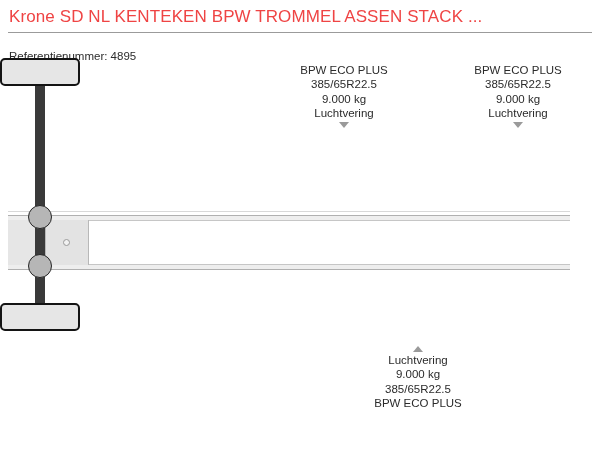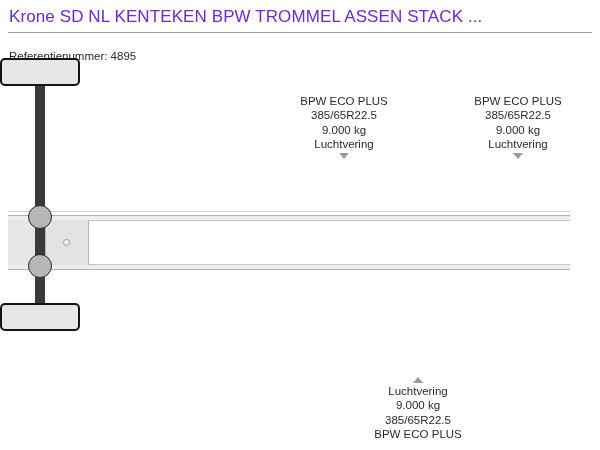--- a/index.html
+++ b/index.html
@@ -22,21 +22,21 @@
     left: 0; top: 0;
     width: 600px;
   }
   #listing-title {
     position: absolute;
     left: 9px;
     top: 6px;
     font-size: 17px;
     line-height: 22px;
     font-weight: 400;
-    color: #6d28d9;
+    color: #ef4444;
     white-space: nowrap;
     letter-spacing: 0.1px;
   }
   #title-divider {
     position: absolute;
     left: 8px;
     top: 32px;
     width: 584px;
     height: 1px;
     background: #9b9b9b;
@@ -63,21 +63,20 @@
 
   
   .axle-label {
     position: absolute;
     width: 180px;
     text-align: center;
     font-size: 11.5px;
     line-height: 14.4px;
     color: #2b2b2b;
     white-space: nowrap;
-    margin-top: 31px;
   }
   .axle-label .line { display: block; }
 
   .arrow-down,
   .arrow-up {
     display: block;
     margin: 1px auto 0 auto;
     width: 0;
     height: 0;
     border-left: 5px solid transparent;

